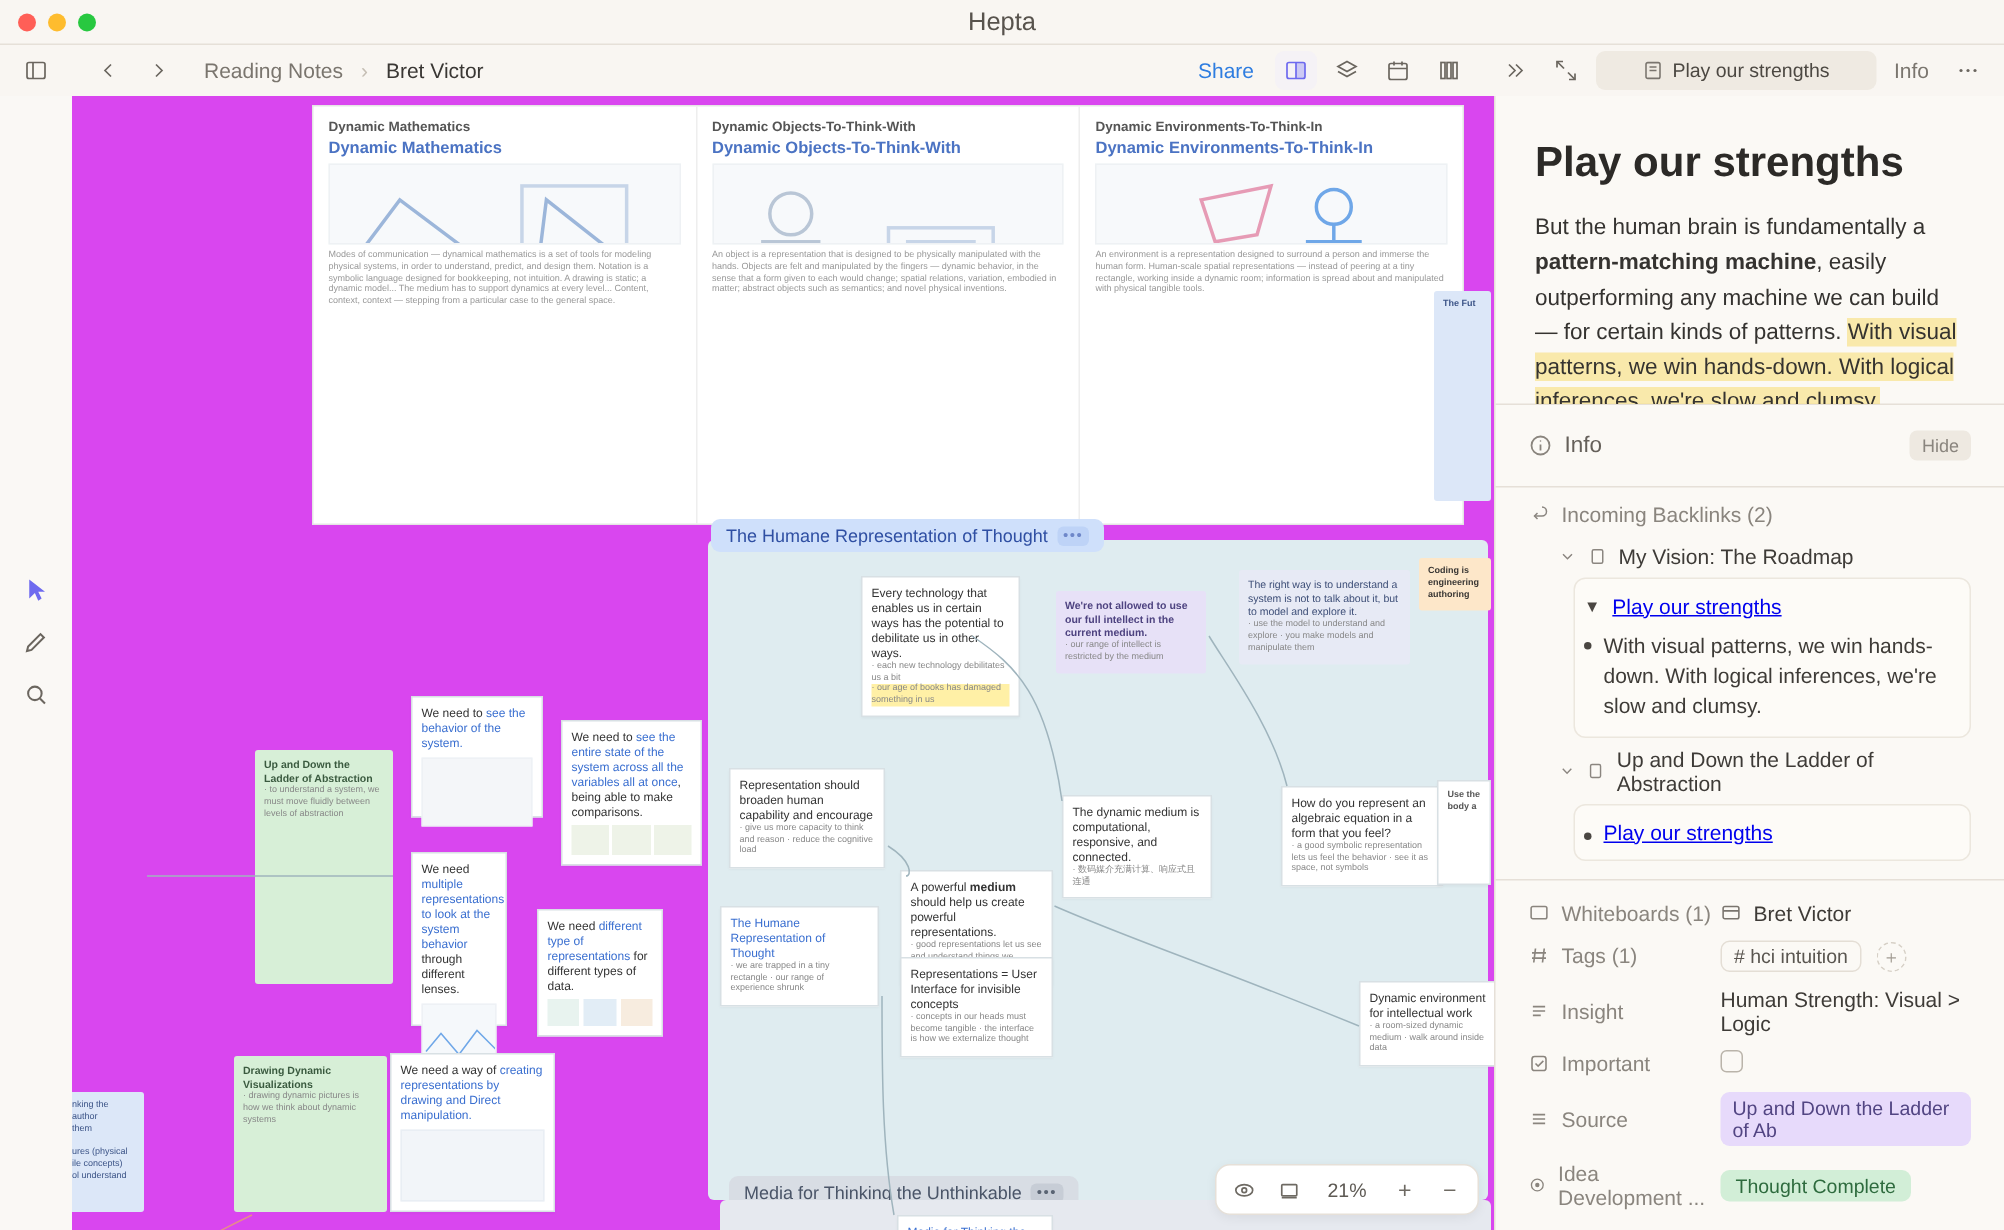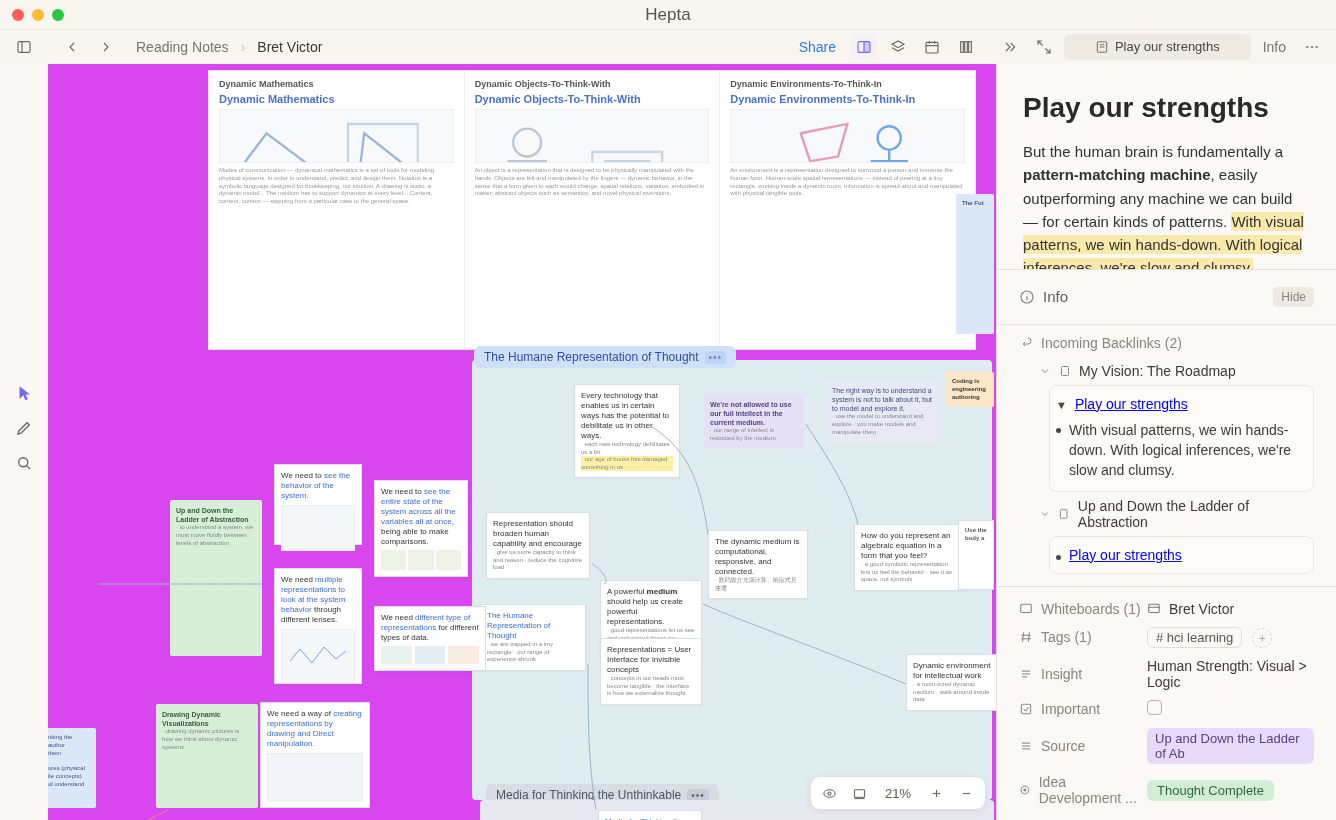--- a/index.html
+++ b/index.html
@@ -438,29 +438,29 @@
       <div style="height:46px;background:#f4f6f9;margin-top:4px;border:1px solid #eef1f5"></div>
     </div>
     <div class="card" style="left:326px; top:416px; width:94px;">
       <div class="ct"><span>We need to </span><span class="hlink">see the entire state of the system across all the variables all at once</span><span>, being able to make comparisons.</span></div>
       <div style="height:20px;display:flex;gap:2px;margin-top:3px">
           <div style="flex:1;background:#eef3e8"></div>
           <div style="flex:1;background:#eef3e8"></div>
           <div style="flex:1;background:#eef3e8"></div>
         </div>
     </div>
-    <div class="card" style="left:226px; top:504px; width:88px; height:116px;">
+    <div class="card" style="left:226px; top:504px; width:64px; height:116px;">
       <div class="ct"><span>We need </span><span class="hlink">multiple representations to look at the system behavior</span><span> through different lenses.</span></div>
       <div style="height:54px;background:#f5f8fb;margin-top:4px;border:1px solid #eef1f5;display:flex;align-items:center;justify-content:center">
           <svg width="60" height="30">
             <polyline points="2,20 12,8 24,22 36,6 48,18 58,10" stroke="#6fa7e8" fill="none"></polyline>
           </svg>
         </div>
     </div>
-    <div class="card" style="left:326px; top:542px; width:112px;">
+    <div class="card" style="left:310px; top:542px; width:84px;">
       <div class="ct"><span>We need </span><span class="hlink">different type of representations</span><span> for different types of data.</span></div>
       <div style="height:18px;display:flex;gap:3px;margin-top:3px">
           <div style="flex:1;background:#e8f3ef"></div>
           <div style="flex:1;background:#e2edf6"></div>
           <div style="flex:1;background:#f7ecdf"></div>
         </div>
     </div>
     <div class="card" style="left:212px; top:638px; width:110px; height:106px;">
       <div class="ct"><span>We need a way of </span><span class="hlink">creating representations by drawing and Direct manipulation.</span></div>
       <div style="height:48px;background:#f2f5f9;margin-top:4px;border:1px solid #e9eef4"></div>
@@ -589,21 +589,21 @@
       <div class="meta-k">
         <svg viewBox="0 0 24 24">
             <line x1="8" y1="4" x2="6" y2="20"></line>
             <line x1="18" y1="4" x2="16" y2="20"></line>
             <line x1="4" y1="9" x2="20" y2="9"></line>
             <line x1="4" y1="15" x2="20" y2="15"></line>
           </svg>
         <span>Tags (1)</span>
       </div>
       <div>
-        <span class="tag-chip"># hci learning</span>
+        <span class="tag-chip"># hci intuition</span>
         <span class="plus-chip">＋</span>
       </div>
 
       <div class="meta-k">
         <svg viewBox="0 0 24 24">
             <line x1="5" y1="7" x2="19" y2="7"></line>
             <line x1="5" y1="12" x2="19" y2="12"></line>
             <line x1="5" y1="17" x2="14" y2="17"></line>
           </svg>
         <span>Insight</span>

